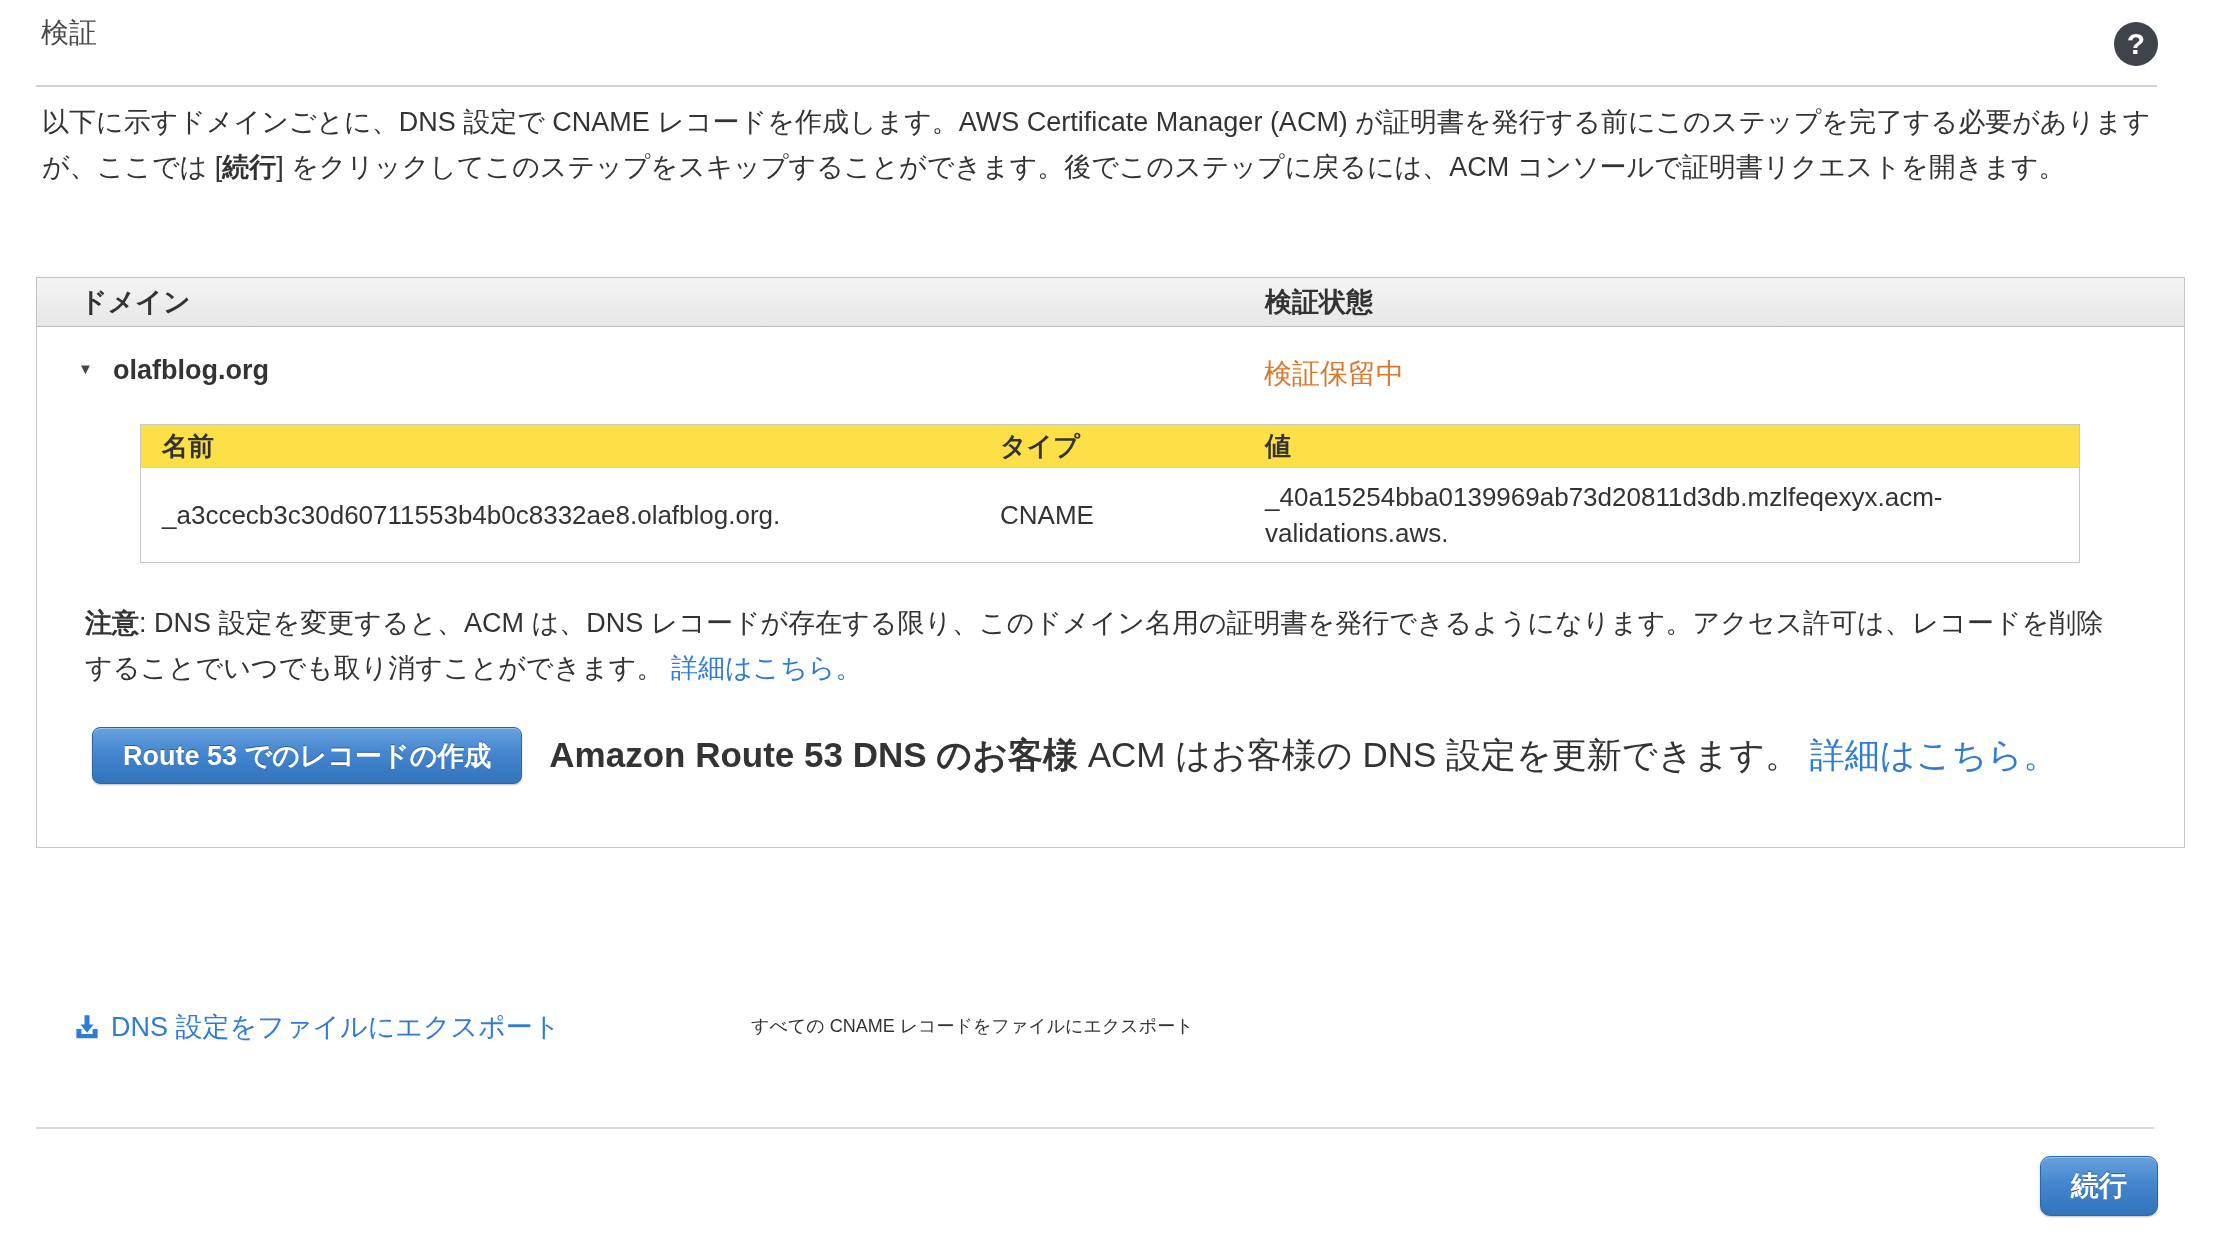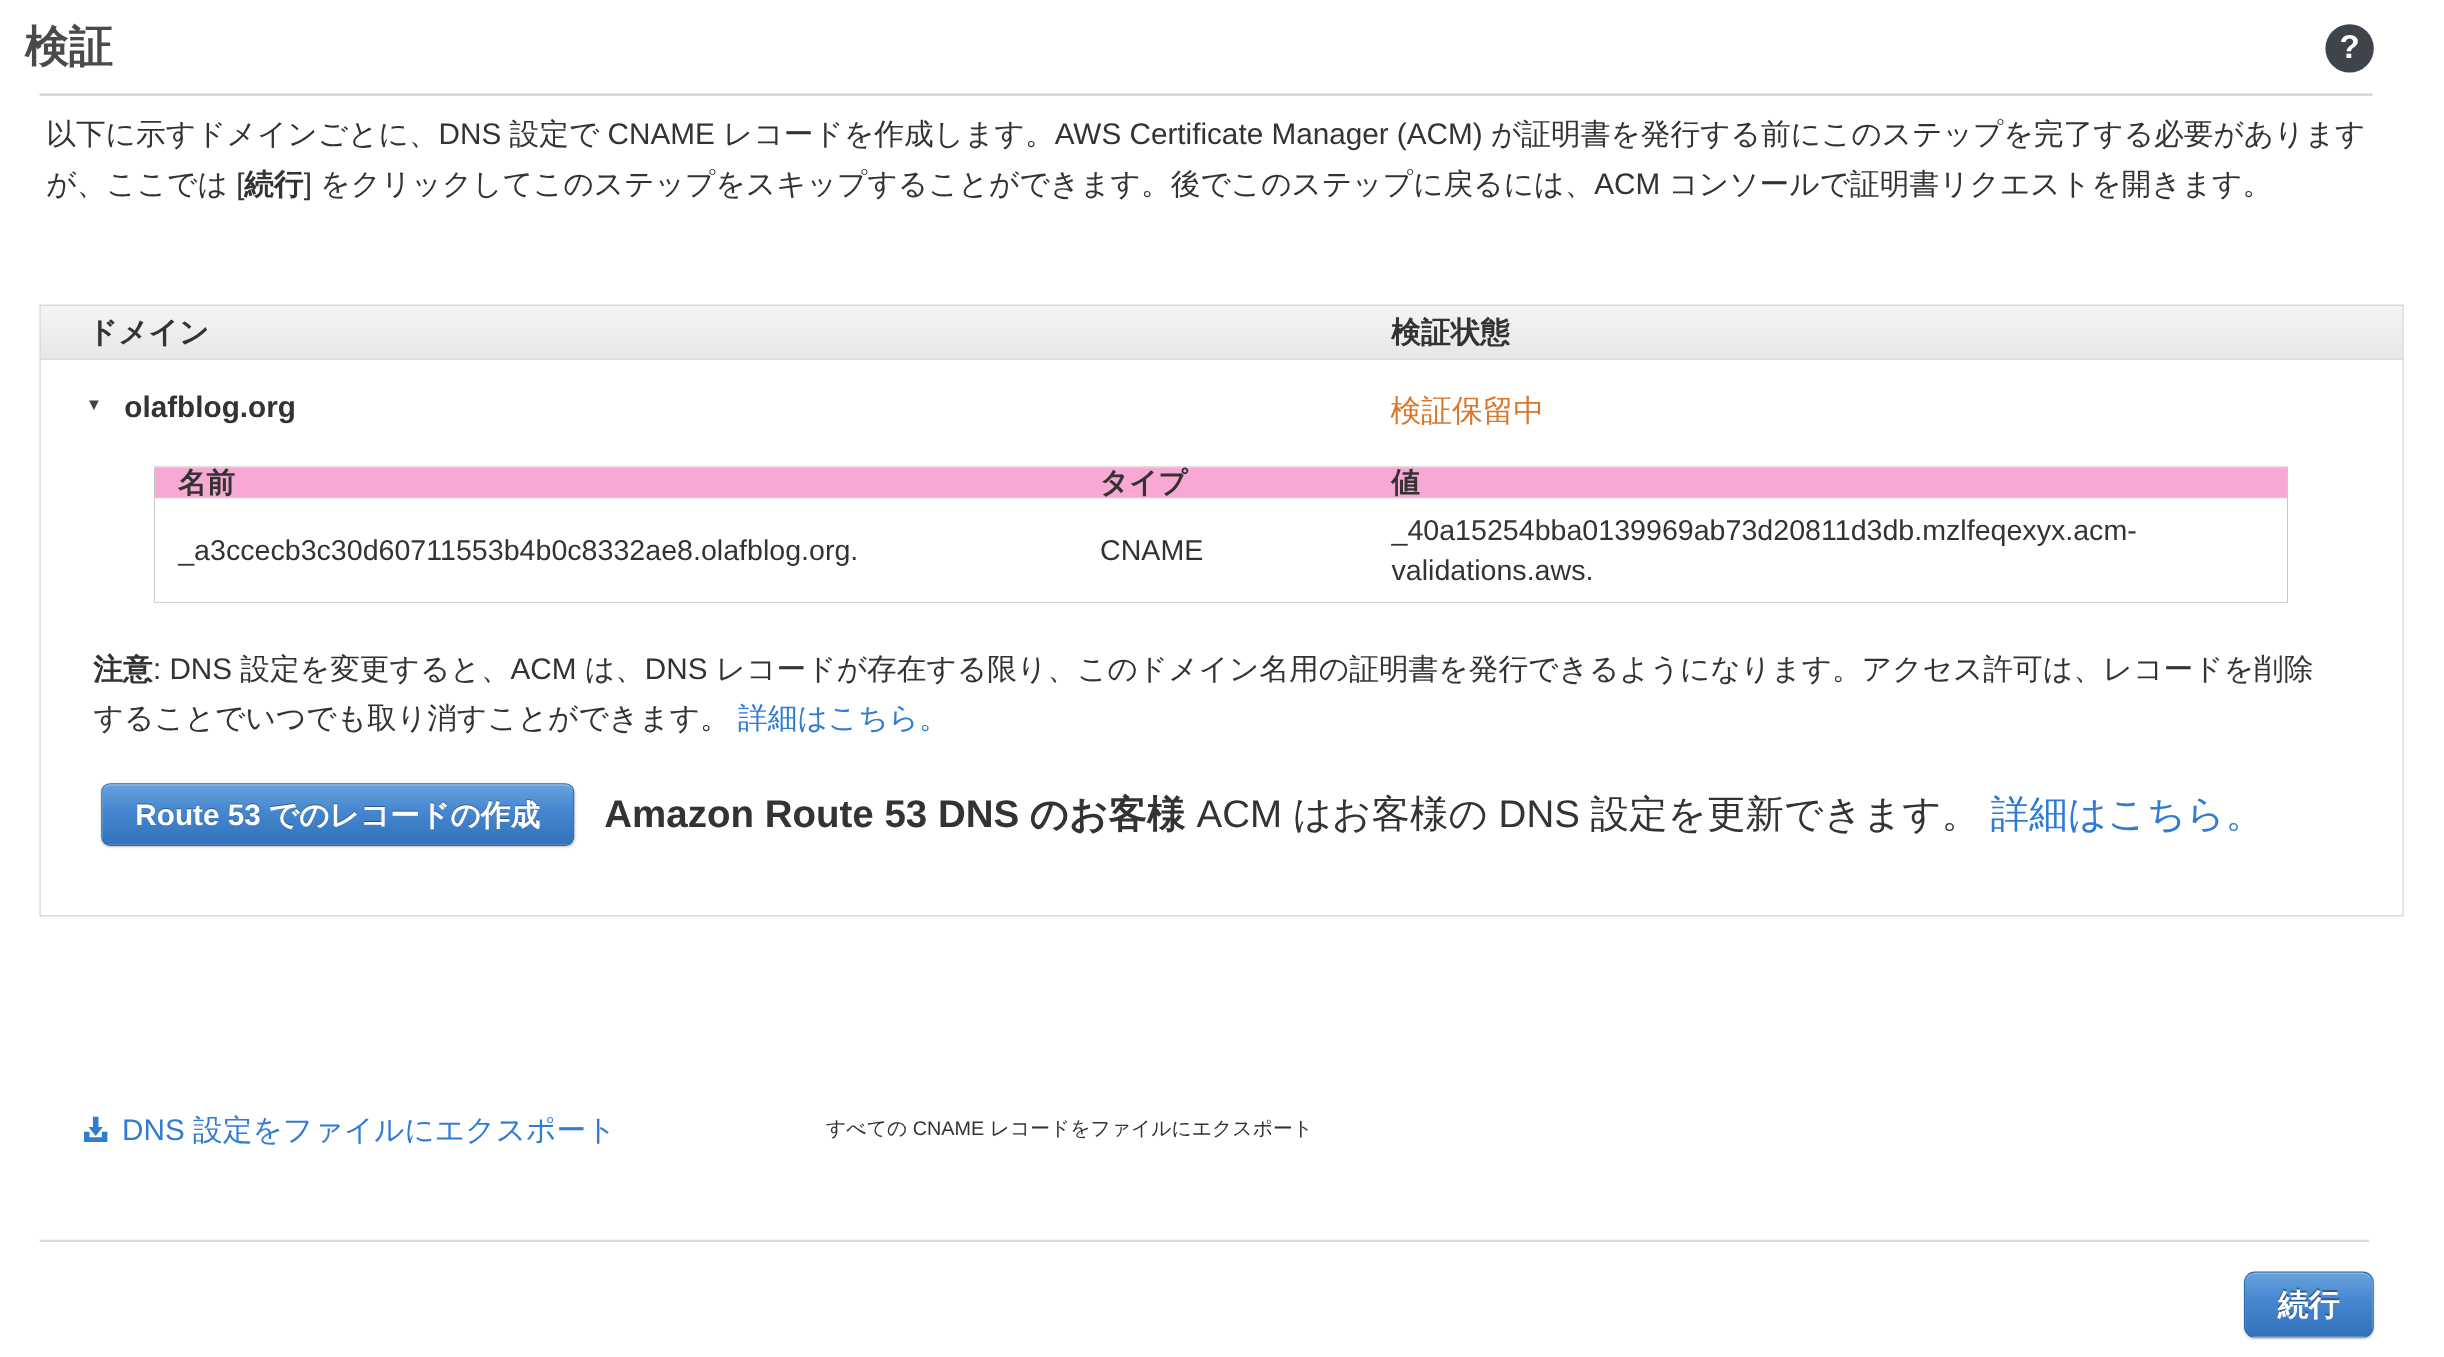--- a/index.html
+++ b/index.html
@@ -4,21 +4,21 @@
 <style>
   :root{
     --link:#2e7cd4; --status_pending:#d9772b; --text:#333333; --title:#4a4a4a;
     --border:#c6c6c6; --header_bg_top:#f4f4f4; --header_bg_bottom:#e7e7e7;
     --btn_top:#68a2de; --btn_mid:#4486cf; --btn_bottom:#3273bb; --btn_border:#2d66a9;
   }
   *{margin:0;padding:0;box-sizing:border-box;}
   body{font-family:"Liberation Sans","DejaVu Sans",sans-serif;background:#fff;}
   .canvas{position:relative;width:2222px;height:1234px;background:#fff;overflow:hidden;color:var(--text);}
 
-  .page-title{position:absolute;left:23px;top:14px;font-size:40px;color:var(--title);font-weight:700;}
+  .page-title{position:absolute;left:41px;top:14px;font-size:28px;color:var(--title);font-weight:400;}
   .help{position:absolute;left:2114px;top:22px;width:44px;height:44px;border-radius:50%;
         background:#3f444b;color:#fff;font-size:30px;font-weight:bold;
         display:flex;align-items:center;justify-content:center;cursor:pointer;}
   .hr1{position:absolute;left:36px;top:85px;width:2121px;height:2px;background:#d2d2d2;}
   .hr2{position:absolute;left:36px;top:1127px;width:2118px;height:2px;background:#dadada;}
 
   .desc{position:absolute;left:42px;top:100px;width:2115px;font-size:27px;line-height:45px;color:var(--text);}
   .desc b{font-weight:bold;}
 
   .outer{position:absolute;left:36px;top:277px;width:2149px;border:1px solid var(--border);background:#fff;}
@@ -29,21 +29,21 @@
 
   .outer-body{position:relative;padding-bottom:63px;background:#fff;}
   .domain-row{position:relative;padding:28px 0 6px 76px;font-size:27px;font-weight:bold;cursor:pointer;}
   .expander{position:absolute;left:41px;top:33px;font-size:15px;color:#444;}
   .status-val{position:absolute;left:1227px;top:28px;font-size:28px;font-weight:normal;color:var(--status_pending);}
 
   .instruction{margin:56px 60px 0 48px;font-size:27px;line-height:46px;}
   a.link{color:var(--link);text-decoration:none;cursor:pointer;}
 
   .record-table{margin:32px 0 0 103px;width:1940px;border:1px solid #c9c9c9;font-size:26px;}
-  .rt-head{display:flex;height:28px;background:#f9a8d4;border-bottom:1px solid #cfcfcf;font-weight:bold;align-items:center;}
+  .rt-head{display:flex;height:43px;background:#fde047;border-bottom:1px solid #cfcfcf;font-weight:bold;align-items:center;}
   .rt-row{display:flex;min-height:94px;align-items:center;background:#fff;line-height:36px;}
   .c-name{width:838px;padding-left:21px;}
   .c-type{width:265px;padding-left:21px;}
   .c-value{flex:1;padding:8px 21px 8px 21px;overflow-wrap:break-word;min-width:0;}
 
   .note{margin:38px 60px 0 48px;font-size:27px;line-height:45px;}
   .note b{font-weight:bold;}
 
   .btn-row{margin:36px 0 0 55px;display:flex;align-items:center;}
   .aws-btn{display:inline-flex;align-items:center;justify-content:center;

